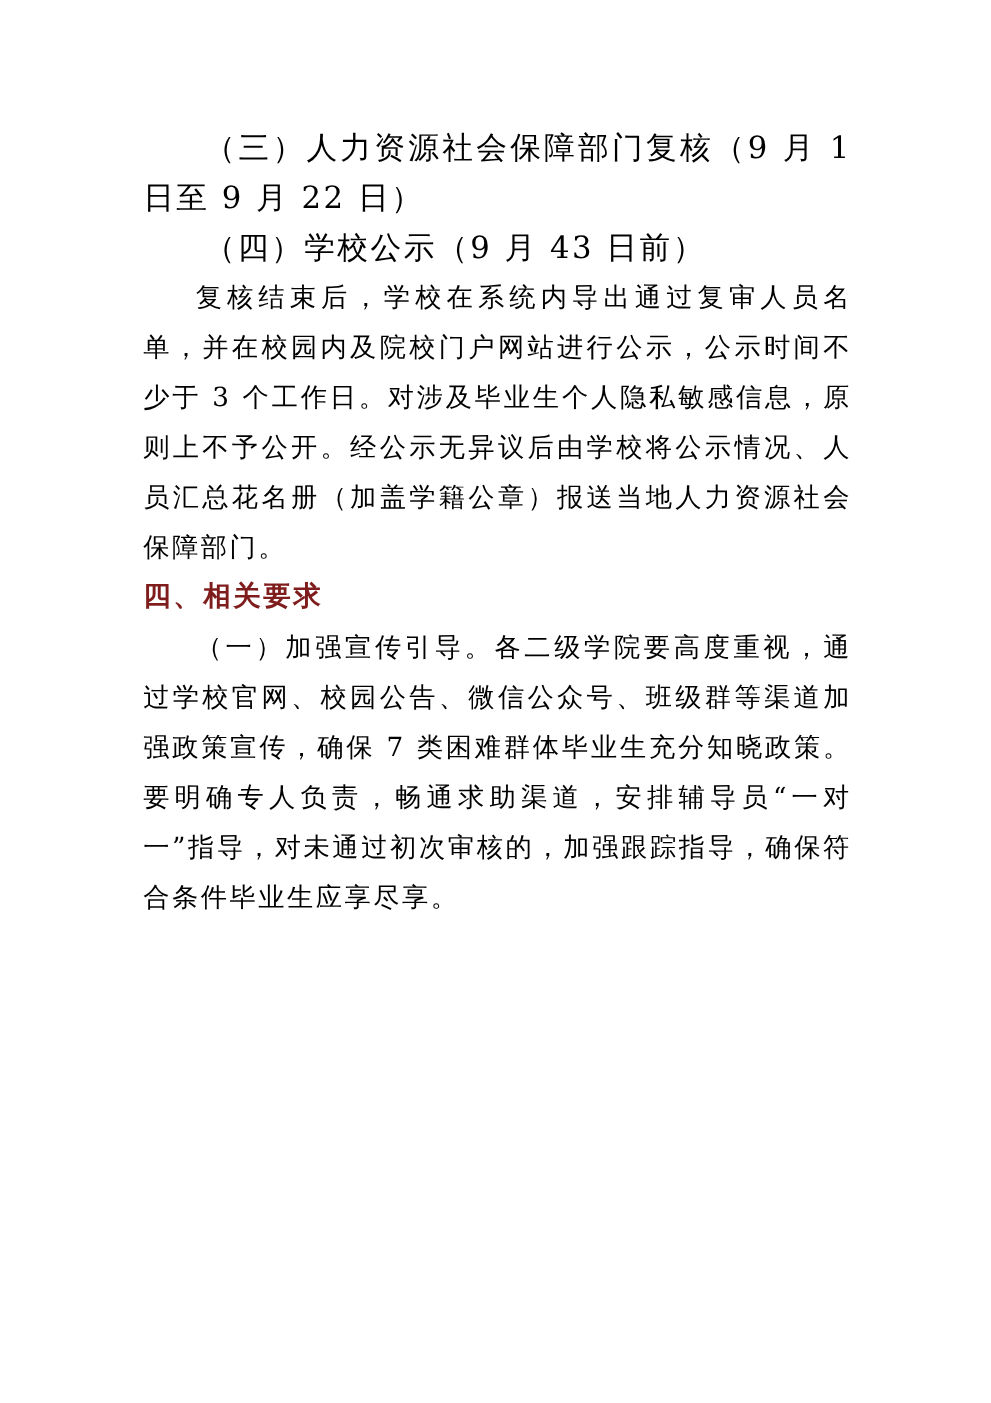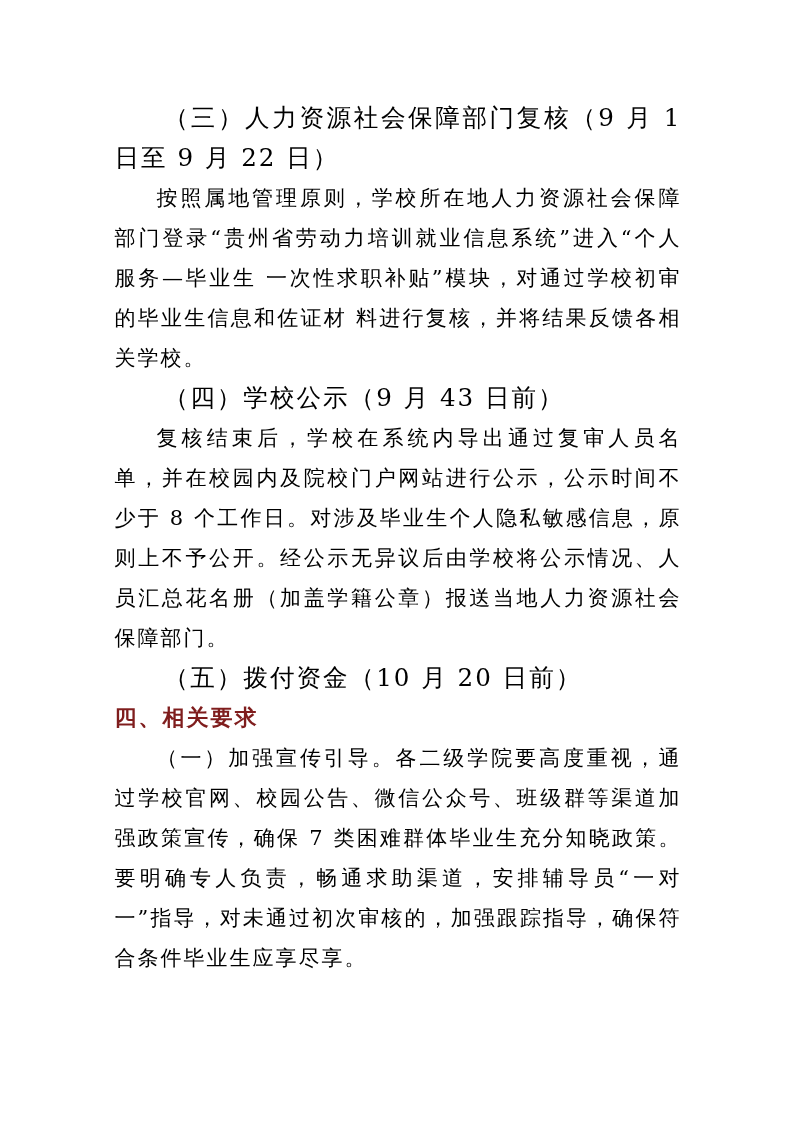--- a/index.html
+++ b/index.html
@@ -42,20 +42,18 @@
     letter-spacing: 2px;
     color: #7f1d1d;
   }
 </style>
 </head>
 <body>
 
 <div class="page">
   <div class="content">
     <h3 class="subheading">（三）人力资源社会保障部门复核（9 月 1 日至 9 月 22 日）</h3>
-    <p class="para">按照属地管理原则，学校所在地人力资源社会保障部门登录“贵州省劳动力培训就业信息系统”进入“个人服务—毕业生 一次性求职补贴”模块，对通过学校初审的毕业生信息和佐证材 料进行复核，并将结果反馈各相关学校。</p>
     <h3 class="subheading">（四）学校公示（9 月 43 日前）</h3>
-    <p class="para">复核结束后，学校在系统内导出通过复审人员名单，并在校园内及院校门户网站进行公示，公示时间不少于 8 个工作日。对涉及毕业生个人隐私敏感信息，原则上不予公开。经公示无异议后由学校将公示情况、人员汇总花名册（加盖学籍公章）报送当地人力资源社会保障部门。</p>
-    <h3 class="subheading">（五）拨付资金（10 月 20 日前）</h3>
+    <p class="para">复核结束后，学校在系统内导出通过复审人员名单，并在校园内及院校门户网站进行公示，公示时间不少于 3 个工作日。对涉及毕业生个人隐私敏感信息，原则上不予公开。经公示无异议后由学校将公示情况、人员汇总花名册（加盖学籍公章）报送当地人力资源社会保障部门。</p>
     <h2 class="heading">四、相关要求</h2>
     <p class="para">（一）加强宣传引导。各二级学院要高度重视，通过学校官网、校园公告、微信公众号、班级群等渠道加强政策宣传，确保 7 类困难群体毕业生充分知晓政策。要明确专人负责，畅通求助渠道，安排辅导员“一对一”指导，对未通过初次审核的，加强跟踪指导，确保符合条件毕业生应享尽享。</p>
   </div>
 </div>
 
 </body></html>

